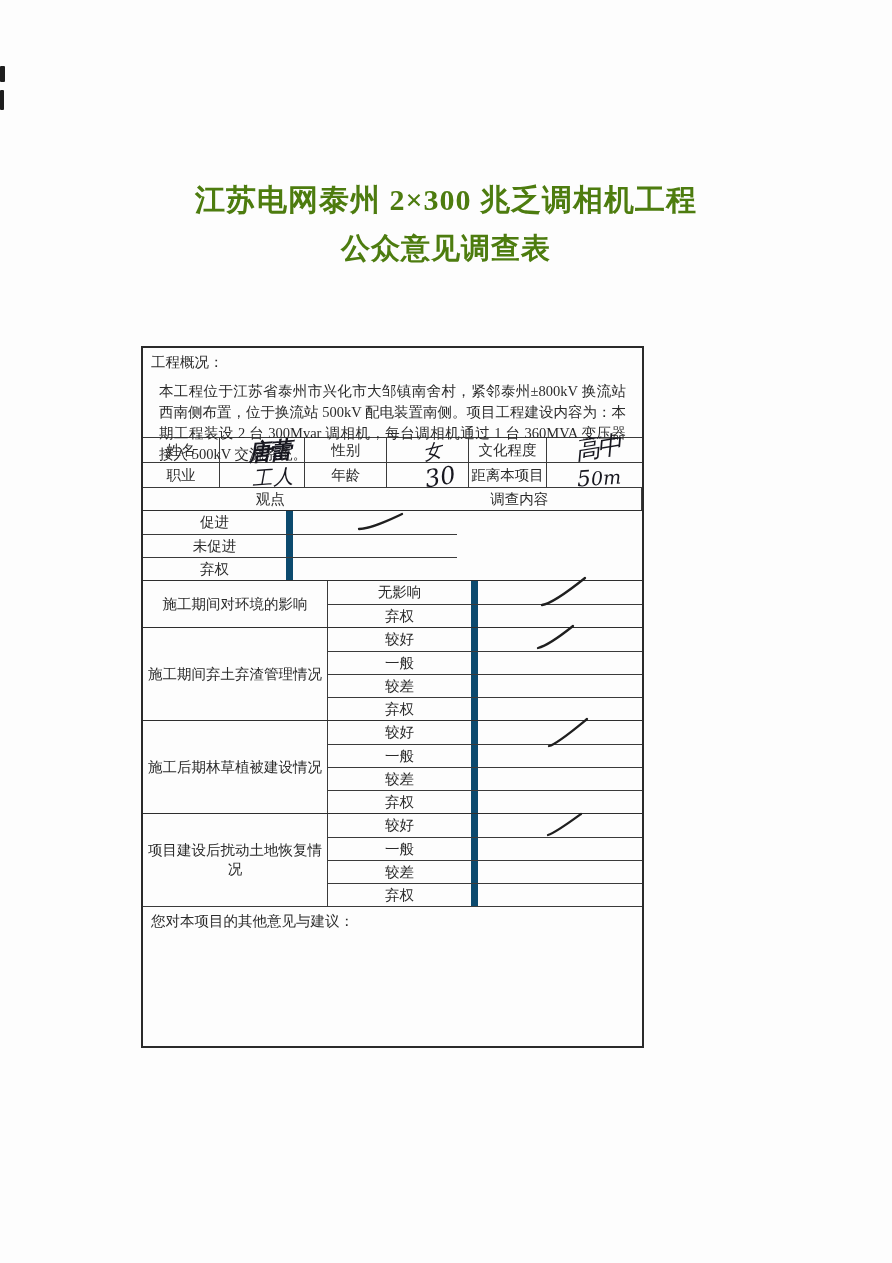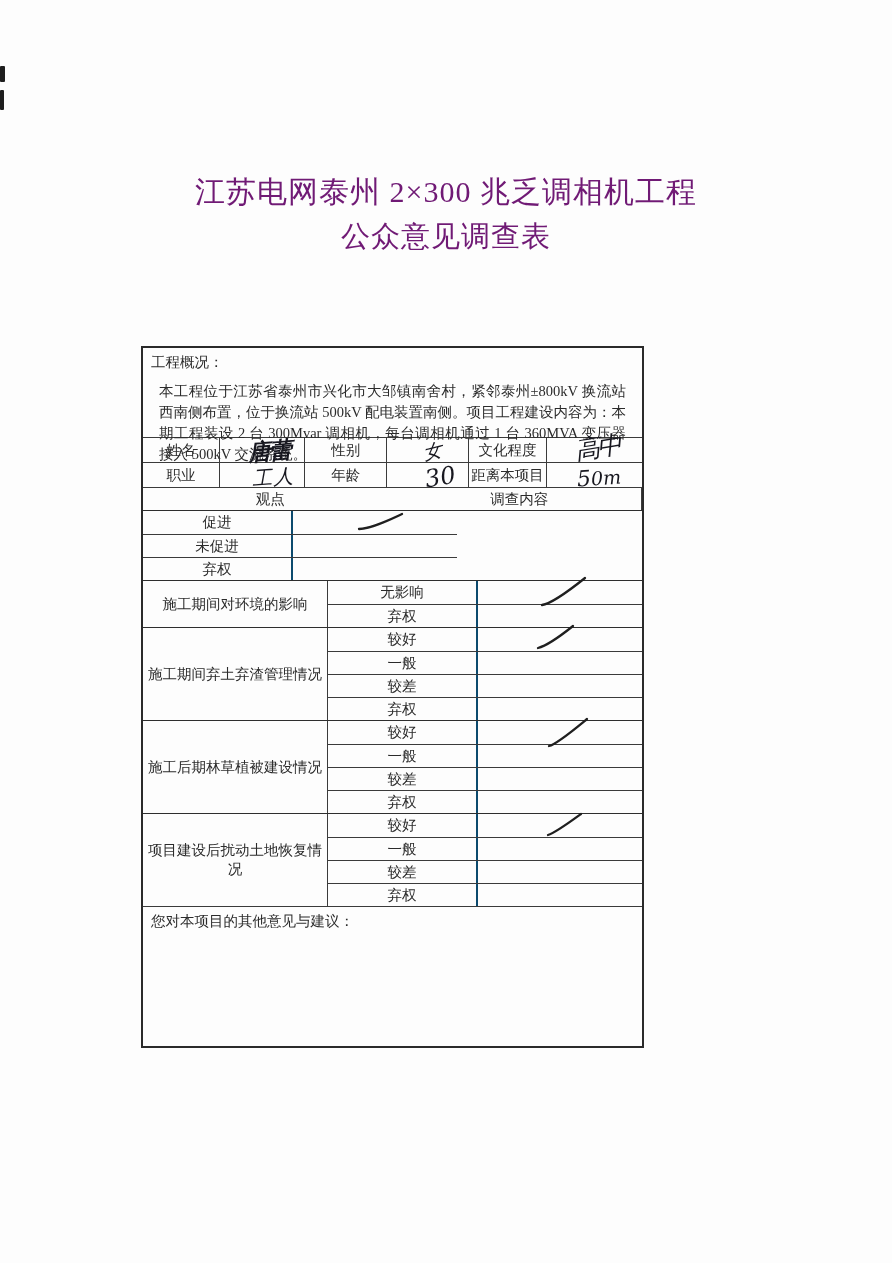--- a/index.html
+++ b/index.html
@@ -13,21 +13,21 @@
   }
   .page{position:absolute;inset:0;}
 
   
   .artifact{position:absolute;left:0;background:#1e1e1e;border-radius:1px;}
   .artifact.a1{top:66px;width:5px;height:16px;}
   .artifact.a2{top:90px;width:4px;height:20px;}
 
   
   .title-block{position:absolute;top:172px;left:0;width:100%;text-align:center;}
-  .title-line{font-weight:normal;font-size:30px;letter-spacing:1px;line-height:40px;margin:0;color:#701a75;}
+  .title-line{font-weight:bold;font-size:30px;letter-spacing:1px;line-height:40px;margin:8px;color:#4d7c0f;}
   .title-line.l2{font-size:29px;margin-top:4px;}
 
   
   .form-table{
     position:absolute;left:141px;top:346px;width:503px;height:702px;
     border:2px solid #2a2a2a;box-sizing:border-box;
     font-size:14.5px;color:#2b2b2b;
   }
   .row{display:flex;box-sizing:border-box;border-top:1px solid #3b3b3b;}
   .cell{box-sizing:border-box;border-right:1px solid #3b3b3b;display:flex;align-items:center;justify-content:center;position:relative;}
@@ -46,21 +46,21 @@
   
   .survey-header{height:23px;}
   .w-q{width:301px;} .w-o{width:314px;}
 
   
   .q-group{display:flex;box-sizing:border-box;border-top:1px solid #2e2e2e;}
   .q-cell{width:301px;box-sizing:border-box;border-right:1px solid #3b3b3b;display:flex;align-items:center;justify-content:center;text-align:center;}
   .opts{width:314px;display:flex;flex-direction:column;}
   .opt-row{display:flex;height:23px;box-sizing:border-box;border-top:1px solid #3b3b3b;}
   .opt-row.first{border-top:none;}
-  .opt-label{width:150px;box-sizing:border-box;border-right:2px solid #0c4a6e;display:flex;align-items:center;justify-content:center;}
+  .opt-label{width:150px;box-sizing:border-box;border-right:7px solid #0c4a6e;display:flex;align-items:center;justify-content:center;}
   .opt-check{width:164px;position:relative;overflow:visible;}
   .check-svg{position:absolute;left:0;top:0;width:164px;height:23px;overflow:visible;}
   .check-svg path{stroke:#1f1f1f;stroke-width:2.3;fill:none;stroke-linecap:round;}
 
   
   .comments{height:99px;padding:5px 8px;box-sizing:border-box;display:block;}
 
   
   .hw{
     font-family:"DejaVu Serif","Liberation Serif",serif;

